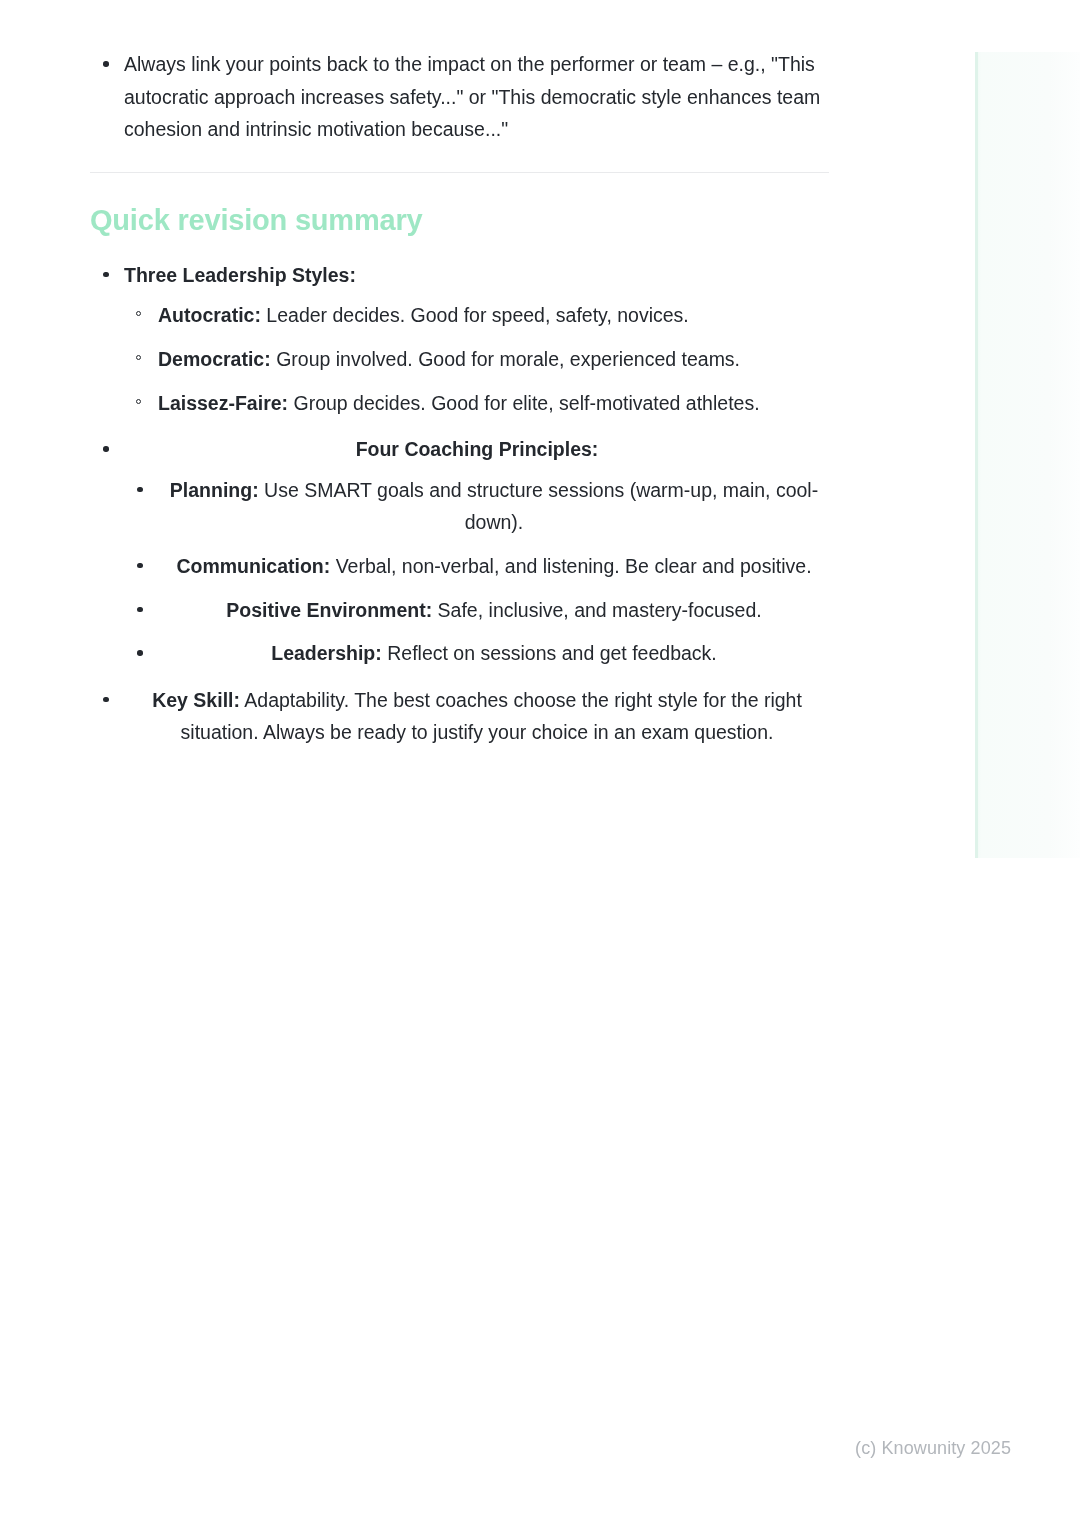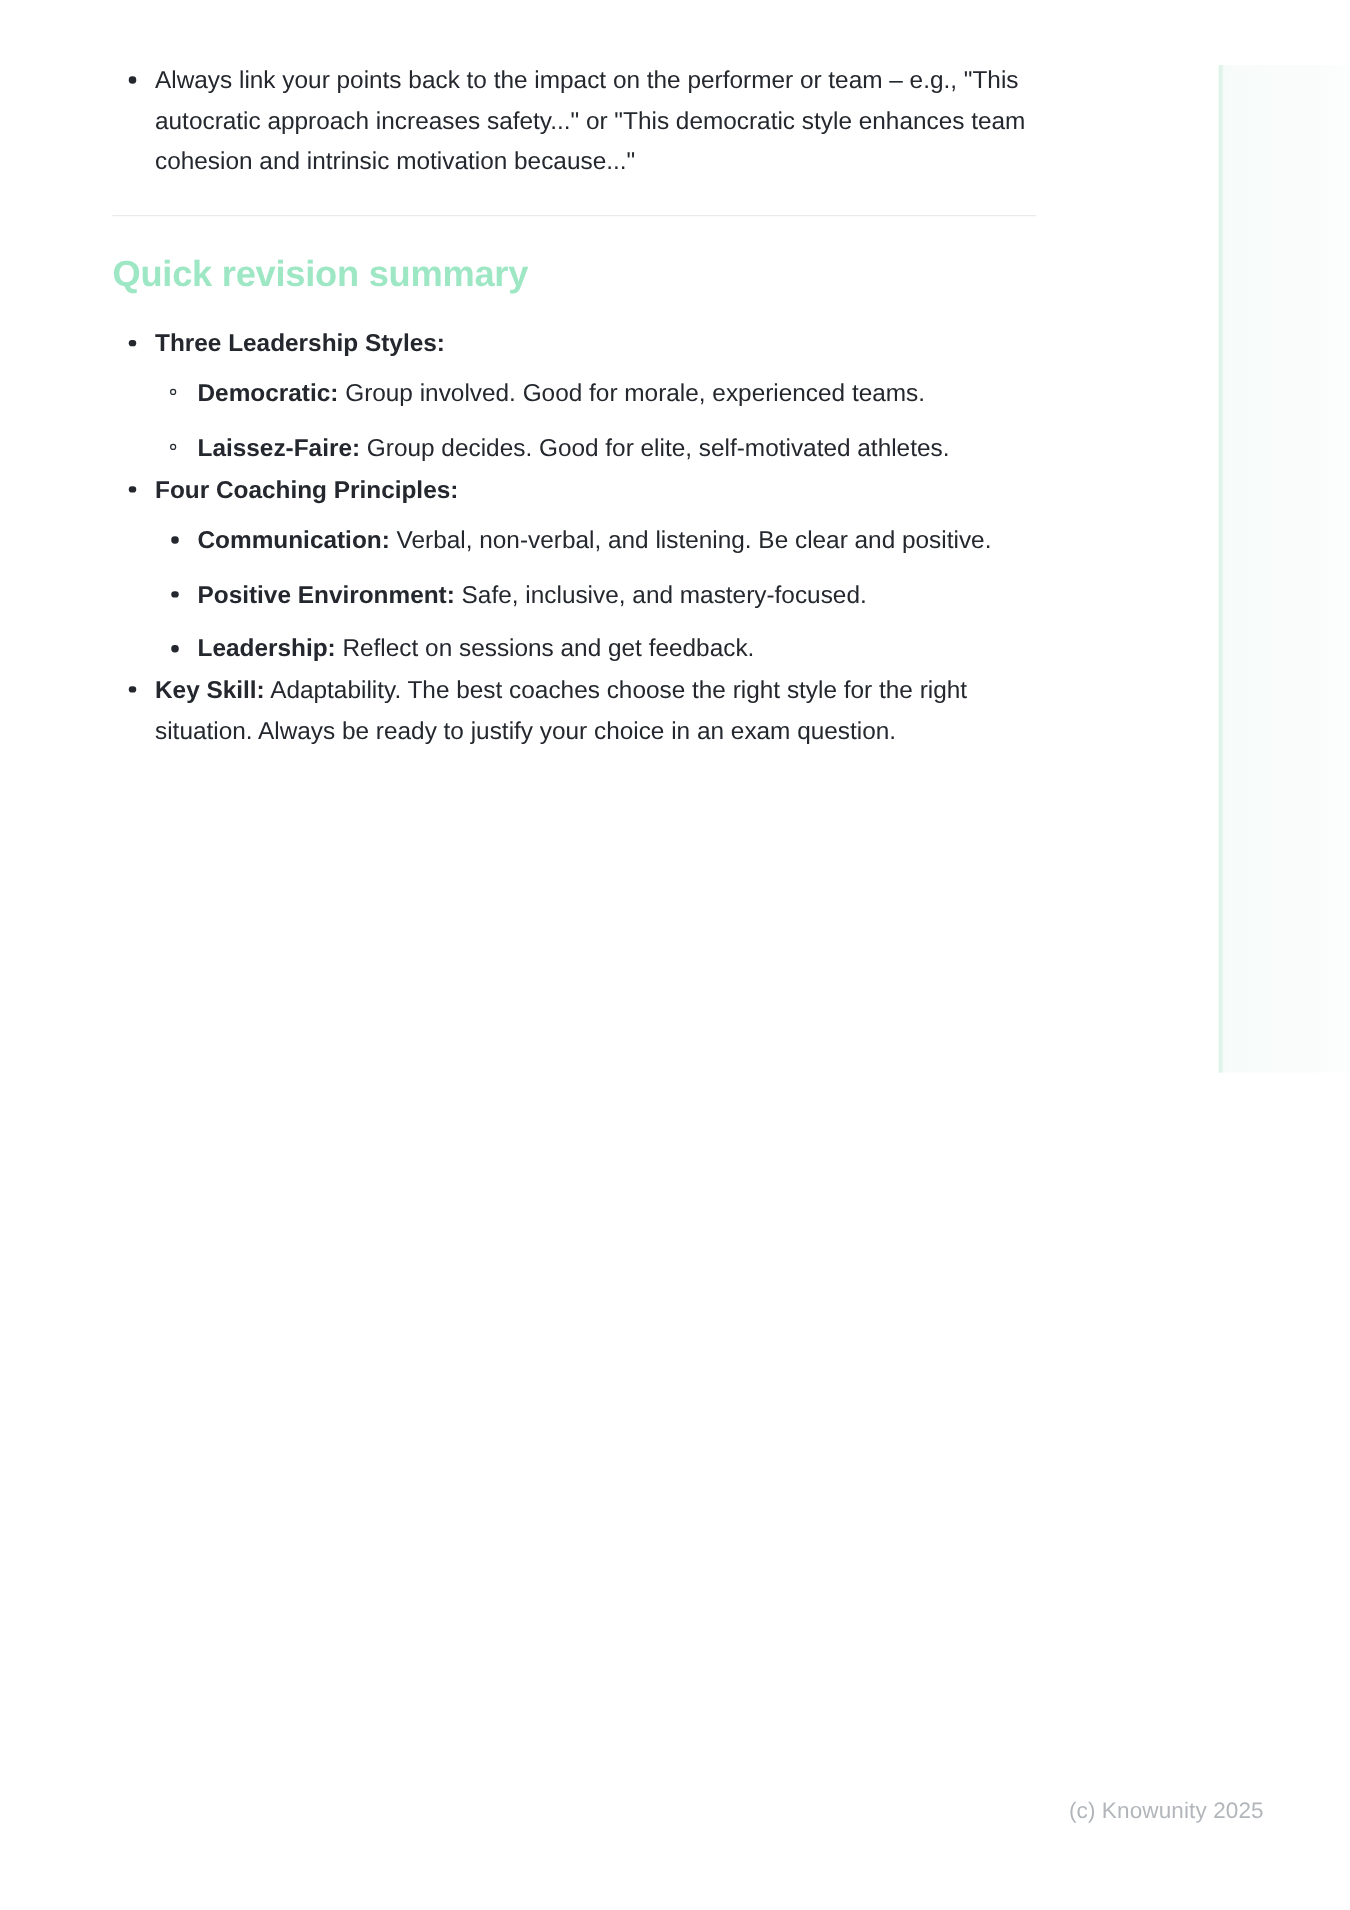--- a/index.html
+++ b/index.html
@@ -110,20 +110,22 @@
   .summary-list > li > .bullet {
     position: absolute;
     left: 13px;
     top: 13px;
     width: 5.5px;
     height: 5.5px;
     border-radius: 50%;
     background: #24282e;
   }
   .summary-list > li + li {
+    margin-top: 14px;
+    text-align: center;
   }
 
   .lead { font-weight: 700; }
 
   
   .sub-list {
     margin-top: 8px;
   }
   .sub-list > li {
     position: relative;
@@ -189,35 +191,43 @@
     <h2 class="section-heading">Quick revision summary</h2>
 
     <ul class="summary-list">
 
       <li>
         <span class="bullet"></span>
         <span class="lead">Three Leadership Styles:</span><span></span>
         <ul class="sub-list">
           <li>
             <span class="bullet-hollow"></span>
+            <span class="lead">Autocratic:</span><span> Leader decides. Good for speed, safety, novices.</span>
+          </li>
+          <li>
+            <span class="bullet-hollow"></span>
             <span class="lead">Democratic:</span><span> Group involved. Good for morale, experienced teams.</span>
           </li>
           <li>
             <span class="bullet-hollow"></span>
             <span class="lead">Laissez-Faire:</span><span> Group decides. Good for elite, self-motivated athletes.</span>
           </li>
         </ul>
       </li>
 
       <li>
         <span class="bullet"></span>
         <span class="lead">Four Coaching Principles:</span><span></span>
         <ul class="sub-list">
           <li>
             <span class="bullet-solid"></span>
+            <span class="lead">Planning:</span><span> Use SMART goals and structure sessions (warm-up, main, cool-down).</span>
+          </li>
+          <li>
+            <span class="bullet-solid"></span>
             <span class="lead">Communication:</span><span> Verbal, non-verbal, and listening. Be clear and positive.</span>
           </li>
           <li>
             <span class="bullet-solid"></span>
             <span class="lead">Positive Environment:</span><span> Safe, inclusive, and mastery-focused.</span>
           </li>
           <li>
             <span class="bullet-solid"></span>
             <span class="lead">Leadership:</span><span> Reflect on sessions and get feedback.</span>
           </li>

